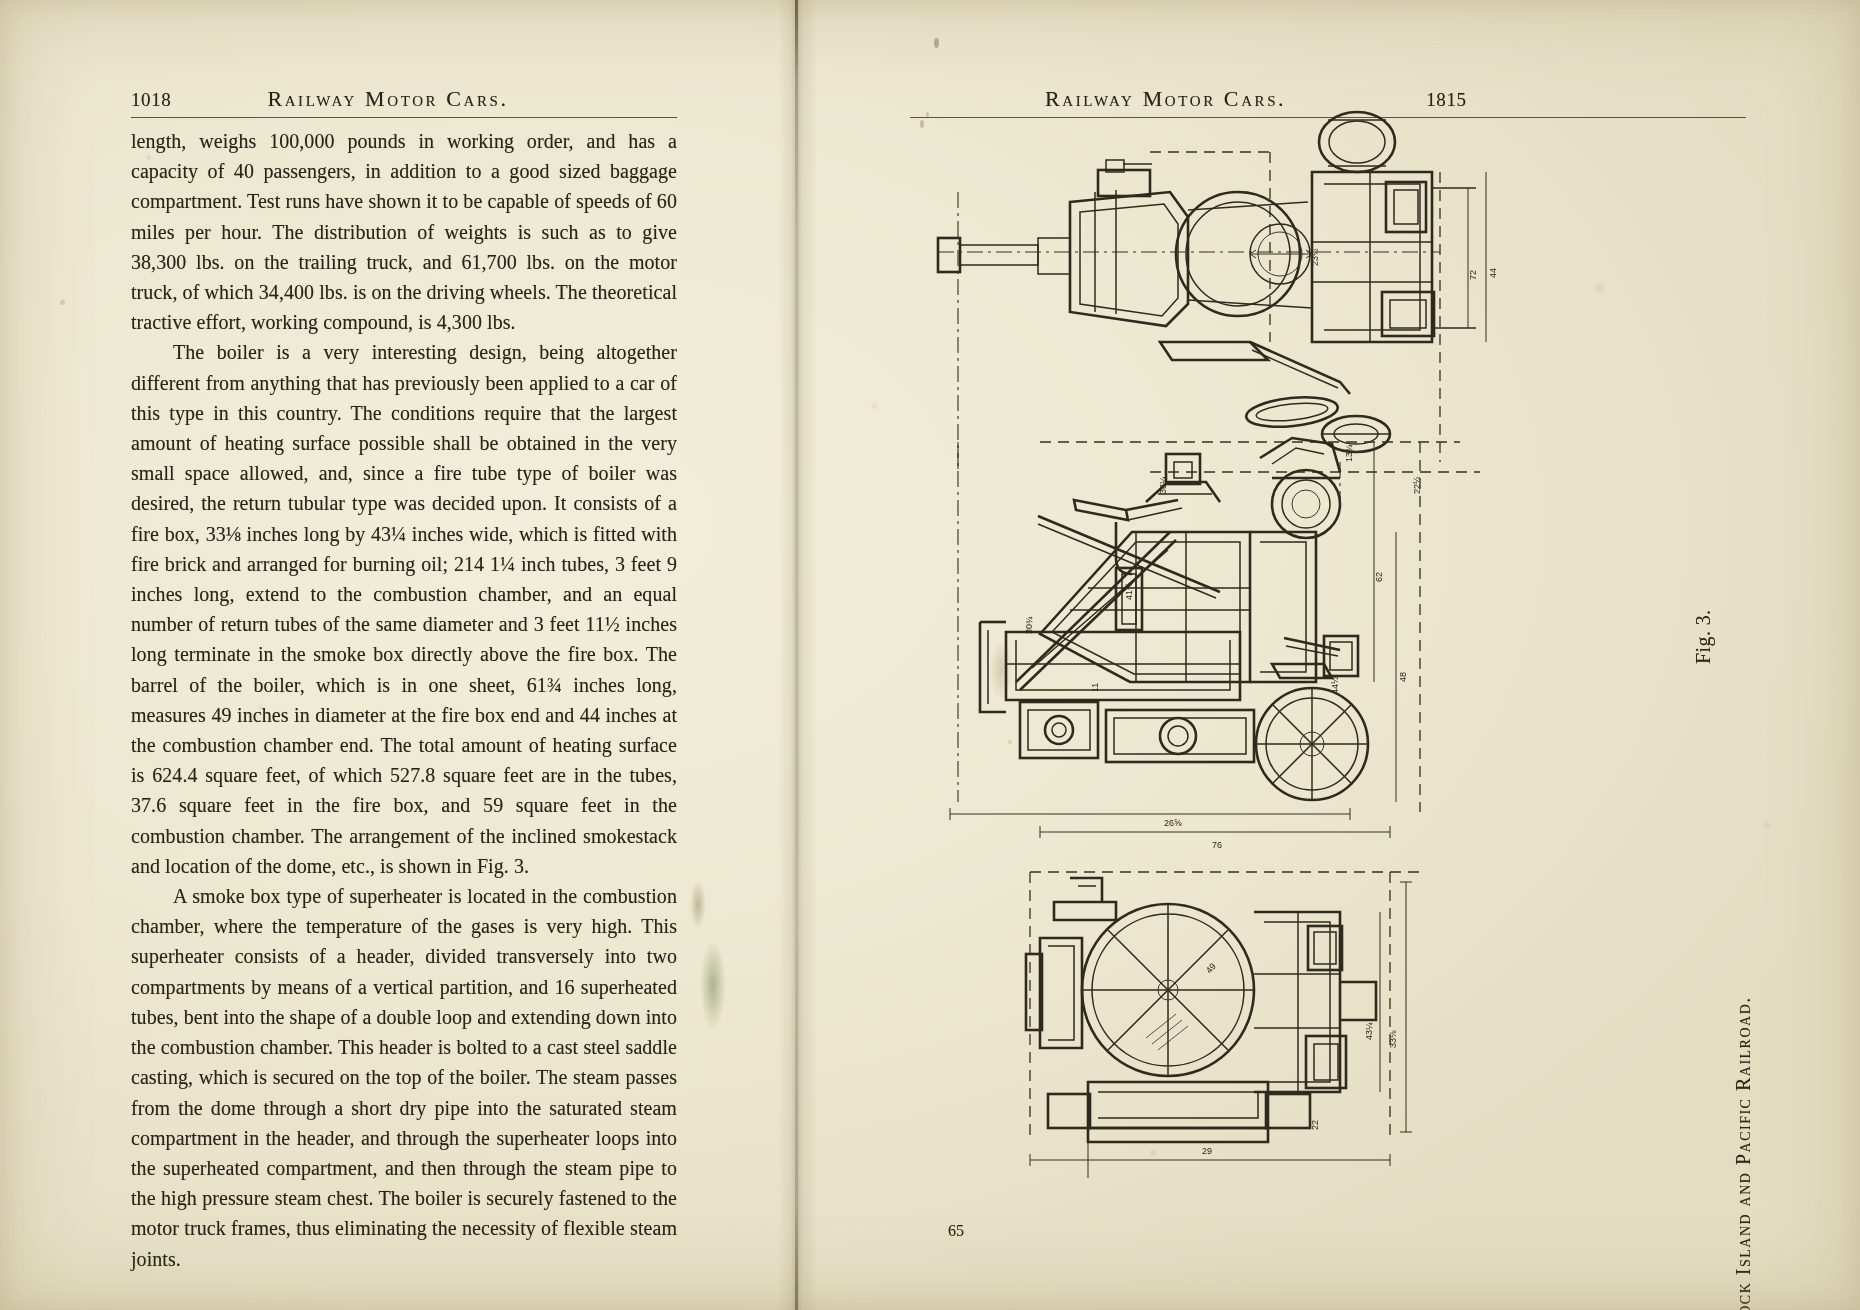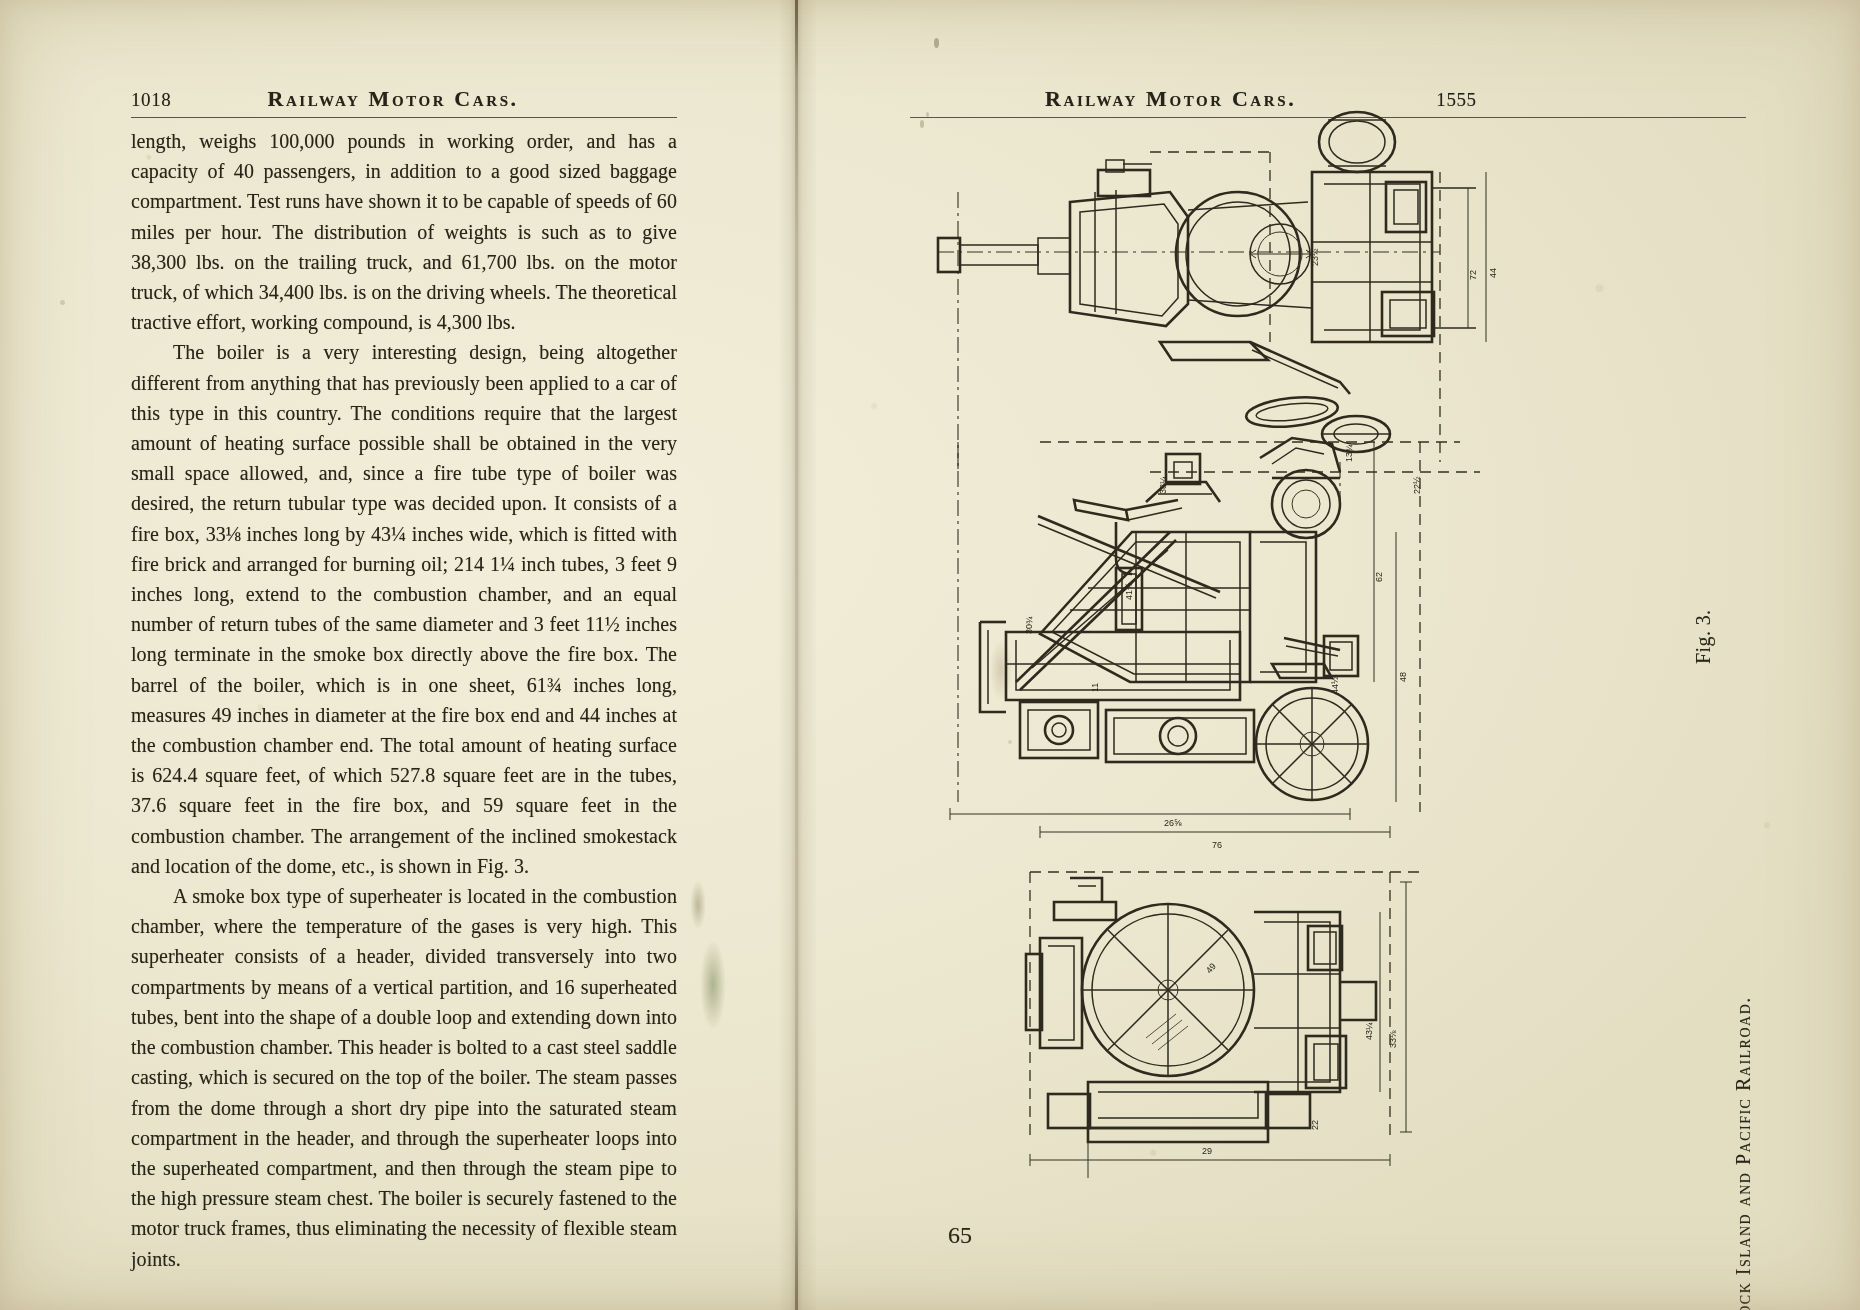--- a/index.html
+++ b/index.html
@@ -89,21 +89,21 @@
   .running-head {
     position: absolute;
     display: flex;
     align-items: baseline;
     font-size: 21px;
     letter-spacing: 1.4px;
     color: #262319;
   }
   .rh-title {
     font-variant: small-caps;
-    font-weight: 700;
+    font-weight: 400;
     letter-spacing: 2.6px;
     font-size: 22px;
   }
   .folio { font-size: 19px; letter-spacing: .6px; }
 
   .rule {
     position: absolute;
     height: 1px;
     background: #3a352a;
     opacity: .82;
@@ -125,21 +125,21 @@
   .bodycol p { margin: 0; }
   .bodycol p.indent { text-indent: 2.1em; }
 
   
   .bodycol, .running-head, .fig-caption, .fig-number, .sig {
     text-shadow: 0 0 .7px rgba(40,36,24,.35);
   }
 
   .sig {
     position: absolute;
-    font-size: 24px;
+    font-size: 16px;
     color: #2b2719;
   }
 
   
   .figure-area {
     position: absolute;
     left: 120px; top: 42px;
     width: 660px; height: 1150px;
   }
   .fig-caption {
@@ -194,21 +194,21 @@
       <p>length, weighs 100,000 pounds in working order, and has a capacity of 40 passengers, in addition to a good sized baggage compartment.  Test runs have shown it to be capable of speeds of 60 miles per hour.  The distribution of weights is such as to give 38,300 lbs. on the trailing truck, and 61,700 lbs. on the motor truck, of which 34,400 lbs. is on the driving wheels.  The theoretical tractive effort, working compound, is 4,300 lbs.</p>
       <p class="indent">The boiler is a very interesting design, being altogether different from anything that has previously been applied to a car of this type in this country.  The conditions require that the largest amount of heating surface possible shall be obtained in the very small space allowed, and, since a fire tube type of boiler was desired, the return tubular type was decided upon.  It consists of a fire box, 33⅛ inches long by 43¼ inches wide, which is fitted with fire brick and arranged for burning oil; 214 1¼ inch tubes, 3 feet 9 inches long, extend to the combustion chamber, and an equal number of return tubes of the same diameter and 3 feet 11½ inches long terminate in the smoke box directly above the fire box.  The barrel of the boiler, which is in one sheet, 61¾ inches long, measures 49 inches in diameter at the fire box end and 44 inches at the combustion chamber end.  The total amount of heating surface is 624.4 square feet, of which 527.8 square feet are in the tubes, 37.6 square feet in the fire box, and 59 square feet in the combustion chamber.  The arrangement of the inclined smokestack and location of the dome, etc., is shown in Fig. 3.</p>
       <p class="indent">A smoke box type of superheater is located in the combustion chamber, where the temperature of the gases is very high.  This superheater consists of a header, divided transversely into two compartments by means of a vertical partition, and 16 superheated tubes, bent into the shape of a double loop and extending down into the combustion chamber.  This header is bolted to a cast steel saddle casting, which is secured on the top of the boiler.  The steam passes from the dome through a short dry pipe into the saturated steam compartment in the header, and through the superheater loops into the superheated compartment, and then through the steam pipe to the high pressure steam chest.  The boiler is securely fastened to the motor truck frames, thus eliminating the necessity of flexible steam joints.</p>
     </div>
   </div>
 
   <div class="page-right">
 
     <div class="running-head" style="left:245px; top:86px; width:700px; justify-content:flex-start;">
       <span class="rh-title">Railway Motor Cars.</span>
-      <span class="folio" style="margin-left:140px;">1555</span>
+      <span class="folio" style="margin-left:140px;">1815</span>
     </div>
 
     <div class="rule" style="left:110px; top:117px; width:836px;"></div>
 
     <div class="sig" style="left:148px; top:1222px;">65</div>
 
     <div class="fig-caption">Steam Motor Truck Used on the Chicago, Rock Island and Pacific Railroad.</div>
     <div class="fig-number">Fig. 3.</div>
 
     <div class="figure-area">

